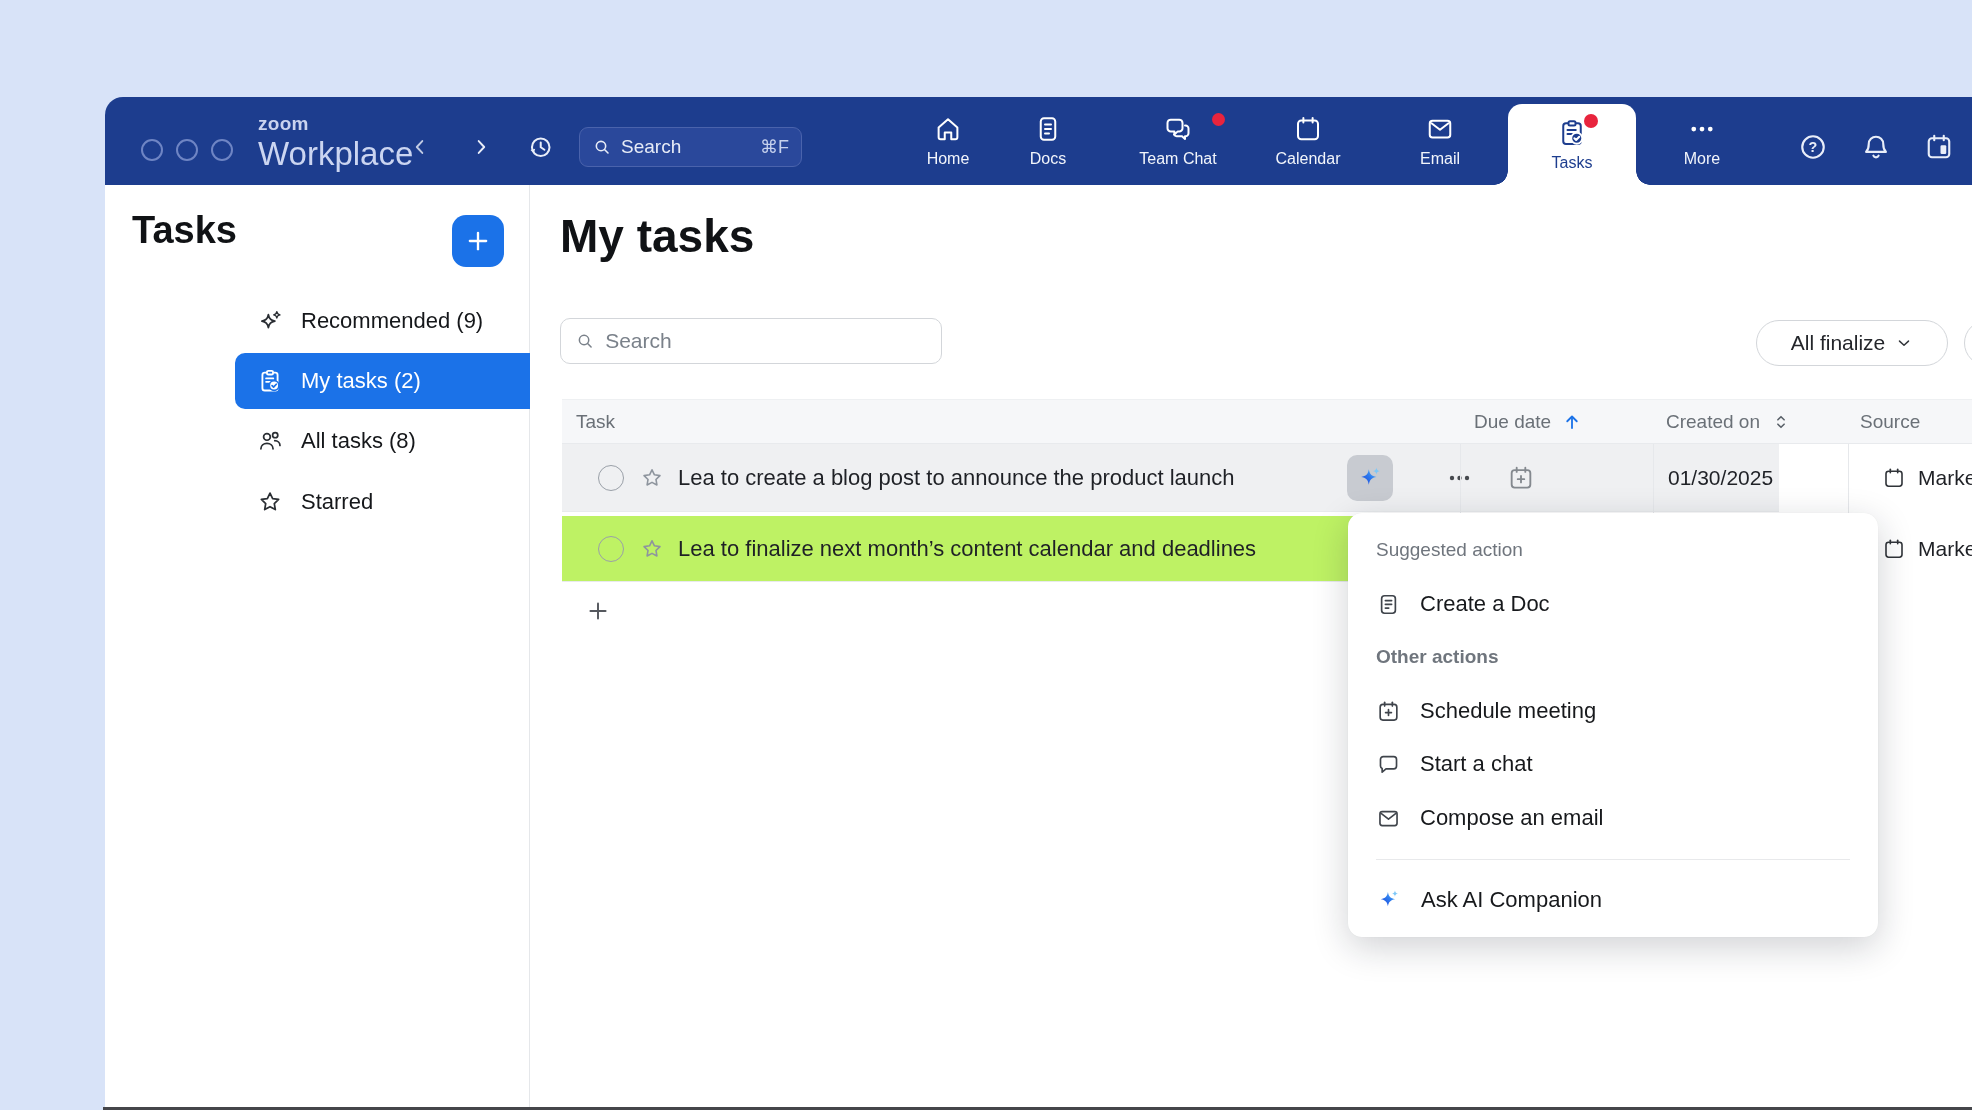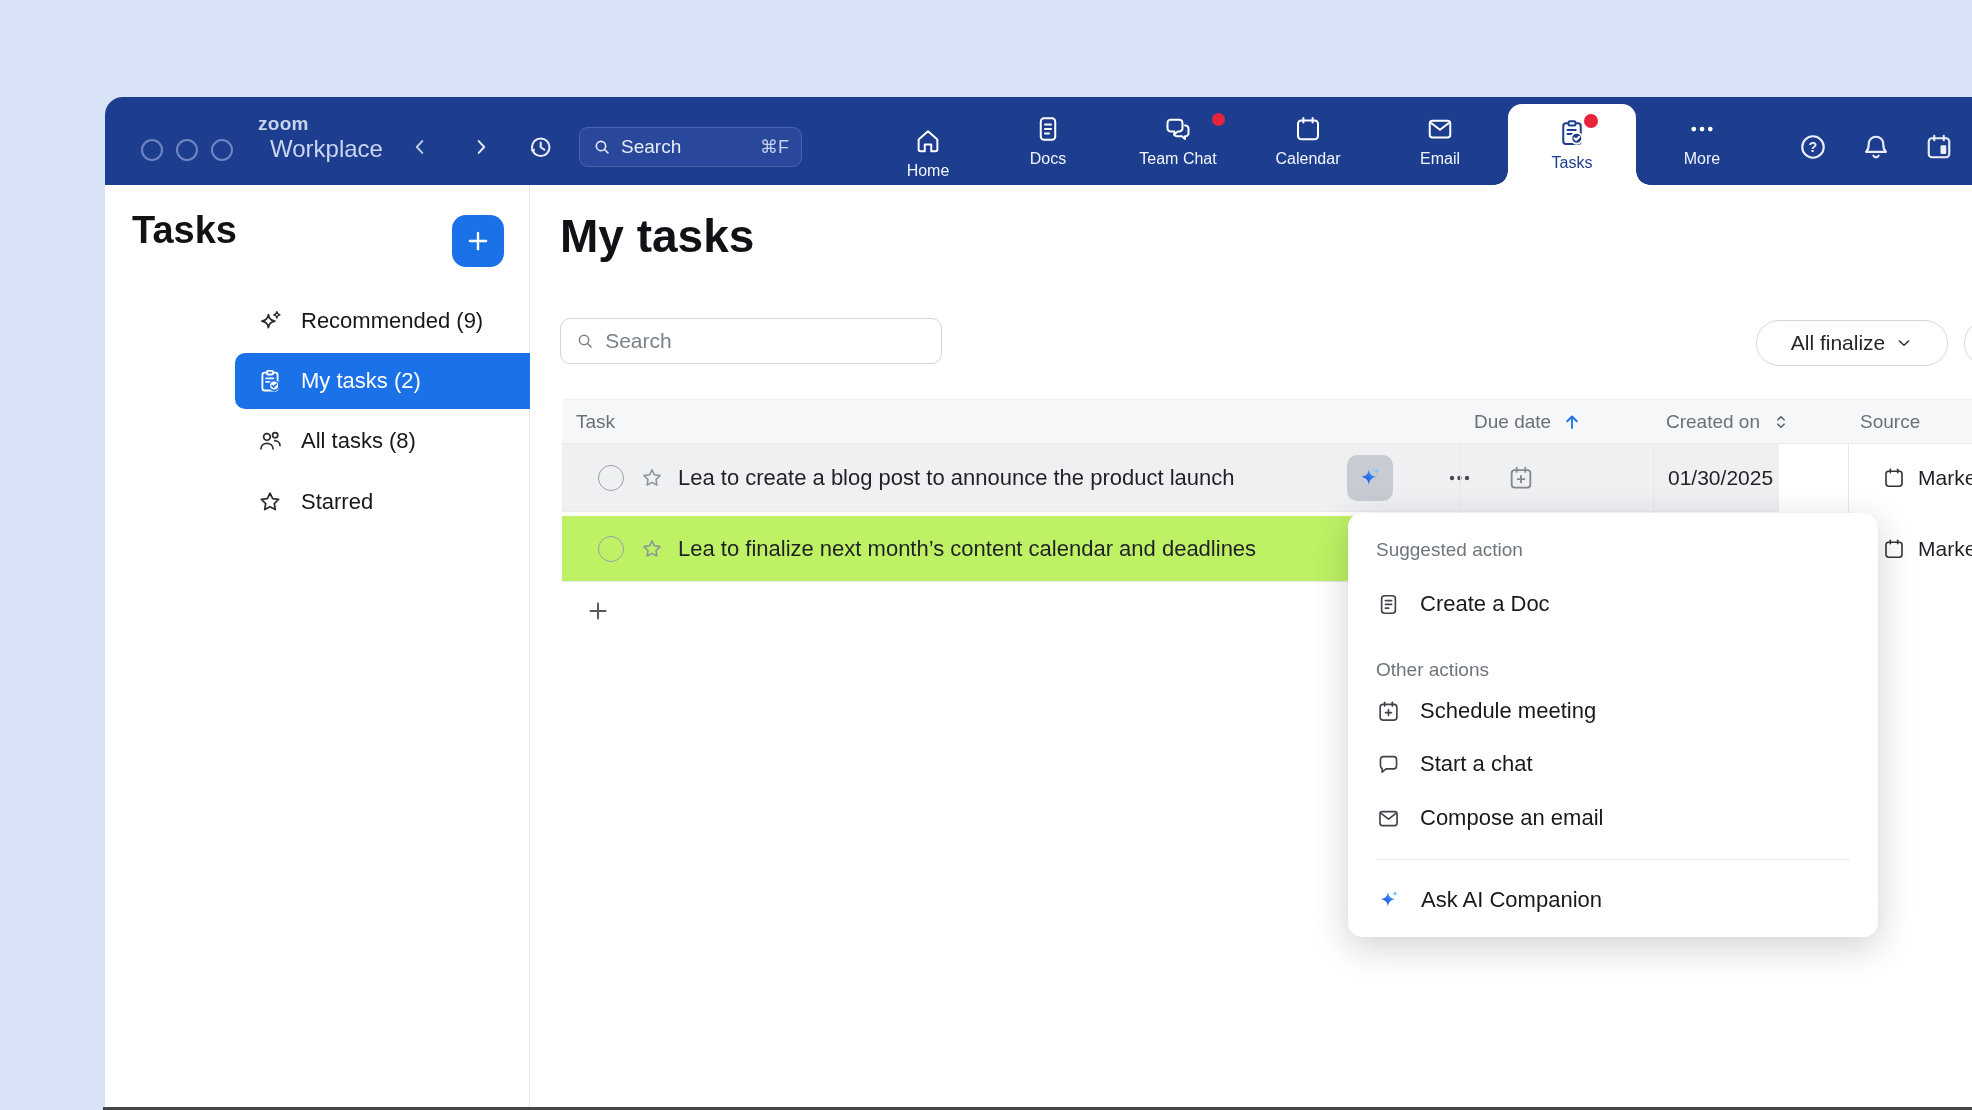--- a/index.html
+++ b/index.html
@@ -20,21 +20,21 @@
 
   
   .navbar{left:105px;top:97px;width:1867px;height:88px;background:var(--navbar-bg);border-radius:18px 0 0 0;}
   .content-bg{left:105px;top:185px;width:1867px;height:925px;background:#fff;}
   .sidebar{left:105px;top:185px;width:425px;height:925px;background:#fff;border-right:1px solid #E5E7EA;}
   .main{left:530px;top:185px;width:1442px;height:925px;background:#fff;overflow:hidden;}
 
   
   .winctl{width:22px;height:22px;border:2.2px solid #6F85C4;border-radius:50%;background:transparent;}
   .logo-top{color:#C9D3EF;font-size:19px;font-weight:600;letter-spacing:.3px;}
-  .logo-bottom{color:#CBD5F1;font-size:24px;font-weight:500;margin-left:12px;}
+  .logo-bottom{color:#CBD5F1;font-size:33px;font-weight:500;}
   .navbtn{color:#E9EEF9;display:flex;align-items:center;justify-content:center;cursor:pointer;}
   .nav-search{left:474px;top:30px;width:223px;height:40px;background:#2A489B;border:1px solid #4A63AC;border-radius:9px;display:flex;align-items:center;padding:0 12px;gap:9px;color:#E7ECF7;}
   .nav-search .ph{font-size:19px;color:#E7ECF7;flex:1;}
   .nav-search .kbd{font-size:18px;color:#C7D2EE;}
   .navitem{width:104px;height:88px;display:flex;flex-direction:column;align-items:center;justify-content:center;gap:6px;color:#FFFFFF;cursor:pointer;}
   .navitem .lbl{font-size:16px;color:#F2F5FB;}
   .active-tab{background:#fff;border-radius:14px 14px 0 0;color:var(--navbar-bg);}
   .active-tab .lbl{color:var(--navbar-bg);font-weight:500;}
   .corner{width:14px;height:14px;}
   .corner.l{background:radial-gradient(circle 14px at 0 0,rgba(0,0,0,0) 13.5px,#fff 14px);}
@@ -112,21 +112,21 @@
 
     <div class="abs nav-search">
       <svg viewBox="0 0 24 24" width="20" height="20" fill="none" stroke="#E7ECF7" stroke-width="1.9" stroke-linecap="round">
           <circle cx="10.8" cy="10.8" r="5.6"></circle>
           <line x1="15" y1="15" x2="19.2" y2="19.2"></line>
         </svg>
       <span class="ph">Search</span>
       <span class="kbd">⌘F</span>
     </div>
 
-    <div class="abs navitem" style="left:771px;top:0;margin-top:12px;">
+    <div class="abs navitem" style="left:791px;top:0;">
       <svg viewBox="0 0 24 24" width="30" height="30" fill="none" stroke="currentColor" stroke-width="1.6" stroke-linejoin="round" stroke-linecap="round">
         <path d="M4.5 10.8 L12 4.2 19.5 10.8 V18.6 A1.6 1.6 0 0 1 17.9 20.2 H14.6 V14.8 H9.4 V20.2 H6.1 A1.6 1.6 0 0 1 4.5 18.6 Z"></path>
       </svg>
       <span class="lbl">Home</span>
     </div>
 
     <div class="abs navitem" style="left:891px;top:0;">
       <svg viewBox="0 0 24 24" width="30" height="30" fill="none" stroke="currentColor" stroke-width="1.6" stroke-linecap="round">
         <rect x="6.2" y="3.4" width="11.6" height="17.2" rx="2.6"></rect>
         <line x1="9.6" y1="8.4" x2="14.4" y2="8.4"></line>
@@ -385,21 +385,21 @@
           <svg viewBox="0 0 24 24" width="25" height="25" fill="none" stroke="currentColor" stroke-width="1.6" stroke-linecap="round">
               <rect x="5.4" y="3.6" width="13.2" height="16.8" rx="2.8"></rect>
               <line x1="9" y1="8.2" x2="15" y2="8.2"></line>
               <line x1="9" y1="11.8" x2="15" y2="11.8"></line>
               <line x1="9" y1="15.4" x2="12.2" y2="15.4"></line>
             </svg>
         </span>
         <span>Create a Doc</span>
       </div>
 
-      <div class="sec" style="top:146px;">Other actions</div>
+      <div class="sec" style="top:133px;font-weight:bold;">Other actions</div>
 
       <div class="mi" style="top:171px;">
         <span class="ic">
           <svg viewBox="0 0 24 24" width="25" height="25" fill="none" stroke="currentColor" stroke-width="1.6" stroke-linecap="round">
               <rect x="4" y="5.2" width="16" height="15" rx="2.6"></rect>
               <line x1="8.3" y1="3.2" x2="8.3" y2="6.8"></line>
               <line x1="15.7" y1="3.2" x2="15.7" y2="6.8"></line>
               <line x1="12" y1="10.2" x2="12" y2="15.8"></line>
               <line x1="9.2" y1="13" x2="14.8" y2="13"></line>
             </svg>

